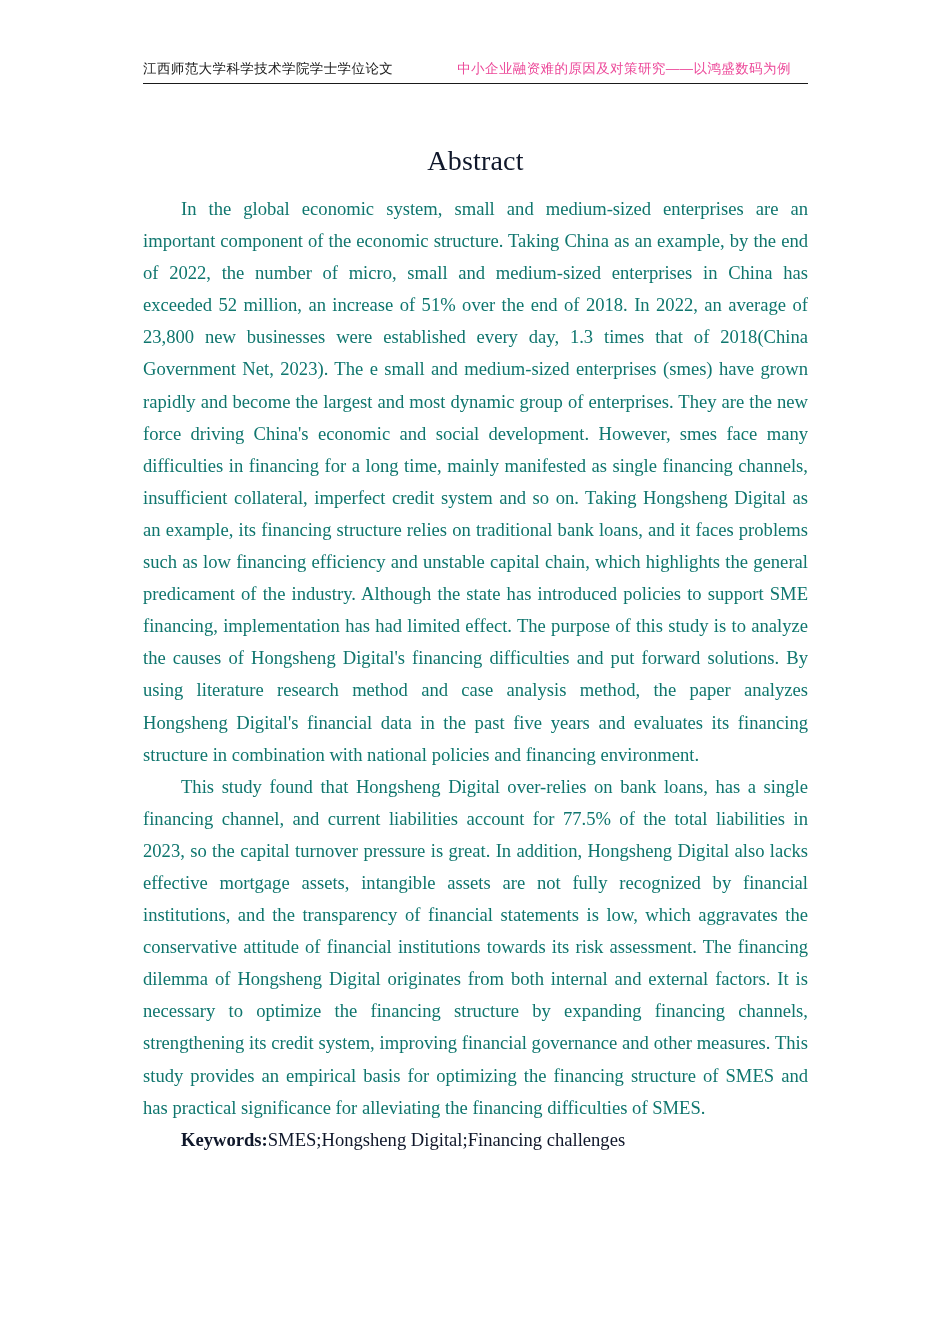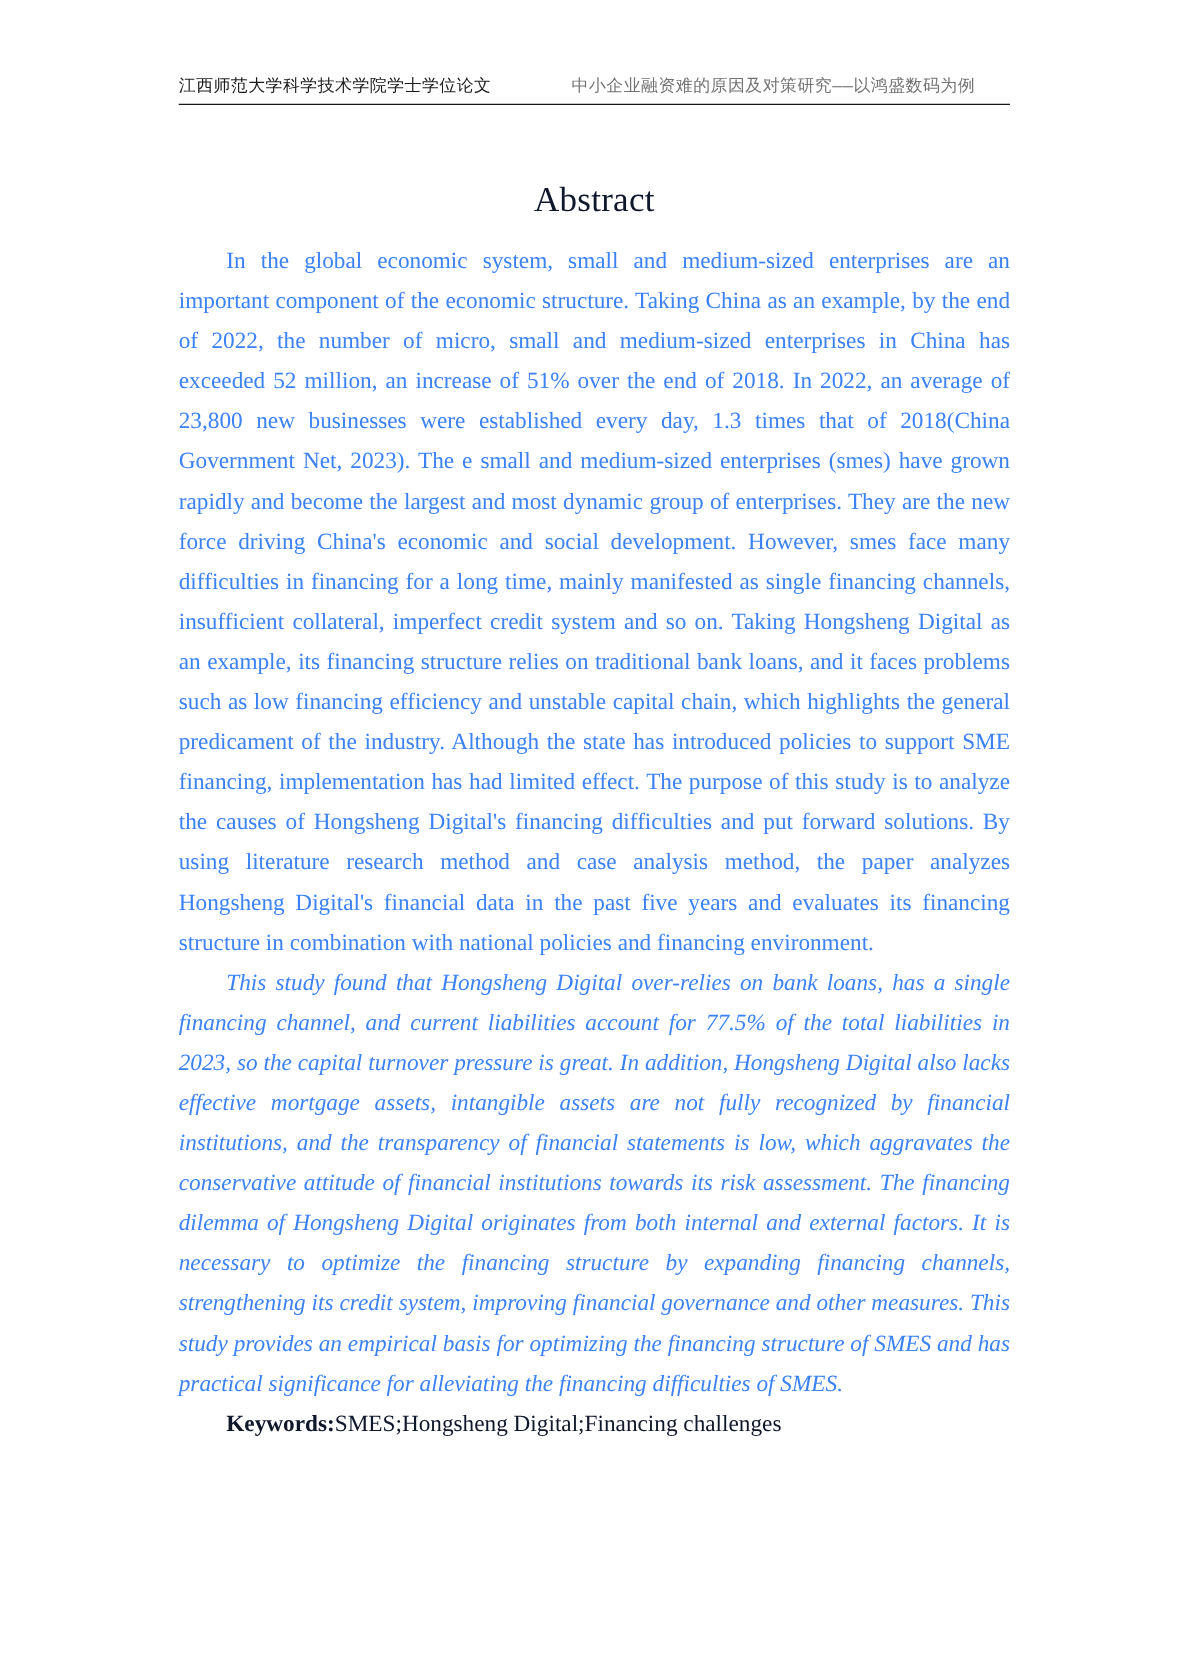--- a/index.html
+++ b/index.html
@@ -33,25 +33,25 @@
     box-sizing: border-box;
   }
   .header-left {
     font-family: "DejaVu Serif", "Liberation Serif", serif;
     font-size: 13.5px;
     letter-spacing: 0.4px;
     white-space: nowrap;
     color: #1a1a1a;
   }
   .header-right {
-    font-family: Liberation Mono, monospace;
+    font-family: Liberation Sans, sans-serif;
     font-size: 13.5px;
     letter-spacing: 0.4px;
     white-space: nowrap;
-    color: #737373;
+    color: #ec4899;
     margin-left: 64px;
   }
 
   
   .doc-title {
     position: absolute;
     left: 143px;
     top: 124px;
     width: 665px;
     text-align: center;
@@ -69,27 +69,26 @@
     top: 193px;
     width: 665px;
   }
   .para {
     margin: 0;
     text-align: justify;
     text-justify: inter-word;
     text-indent: 38px;
     font-size: 18.6px;
     line-height: 32.1px;
-    color: #3b82f6;
+    color: #0f766e;
     hyphens: none;
     -webkit-hyphens: none;
   }
   .para + .para {
     margin-top: 0;
-    font-style: italic;
   }
   .keywords-line {
     margin: 0;
     text-indent: 38px;
     font-size: 18.6px;
     line-height: 32.1px;
     color: #0f172a;
     text-align: left;
   }
   .kw-label {

